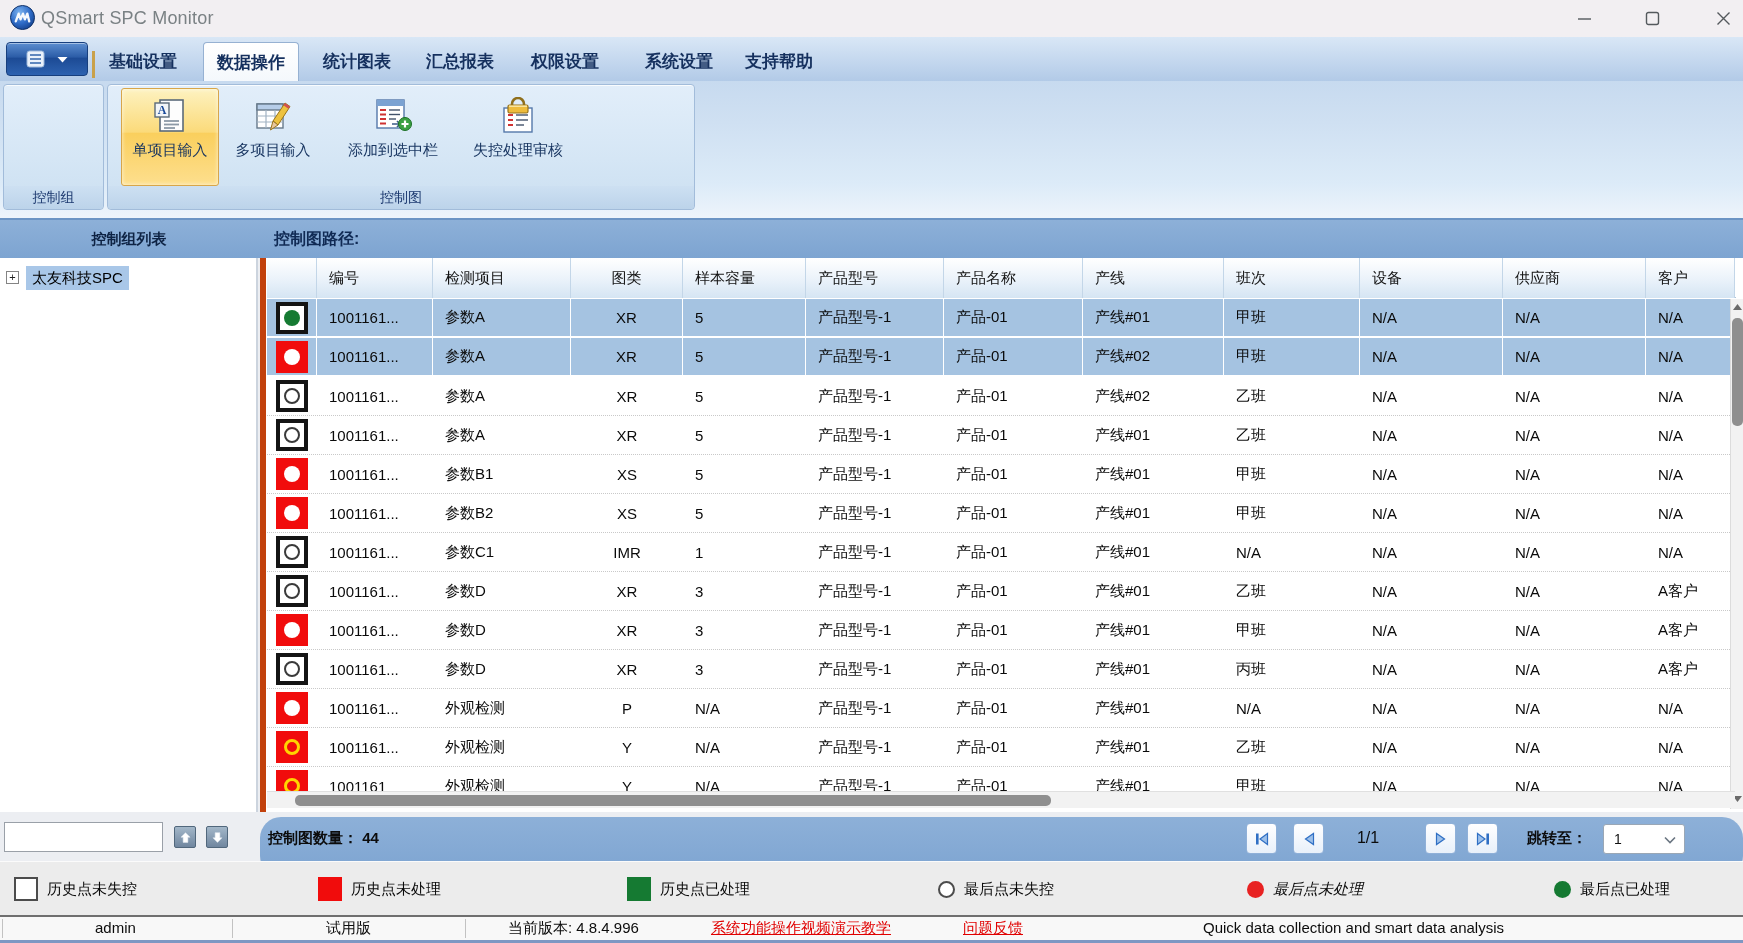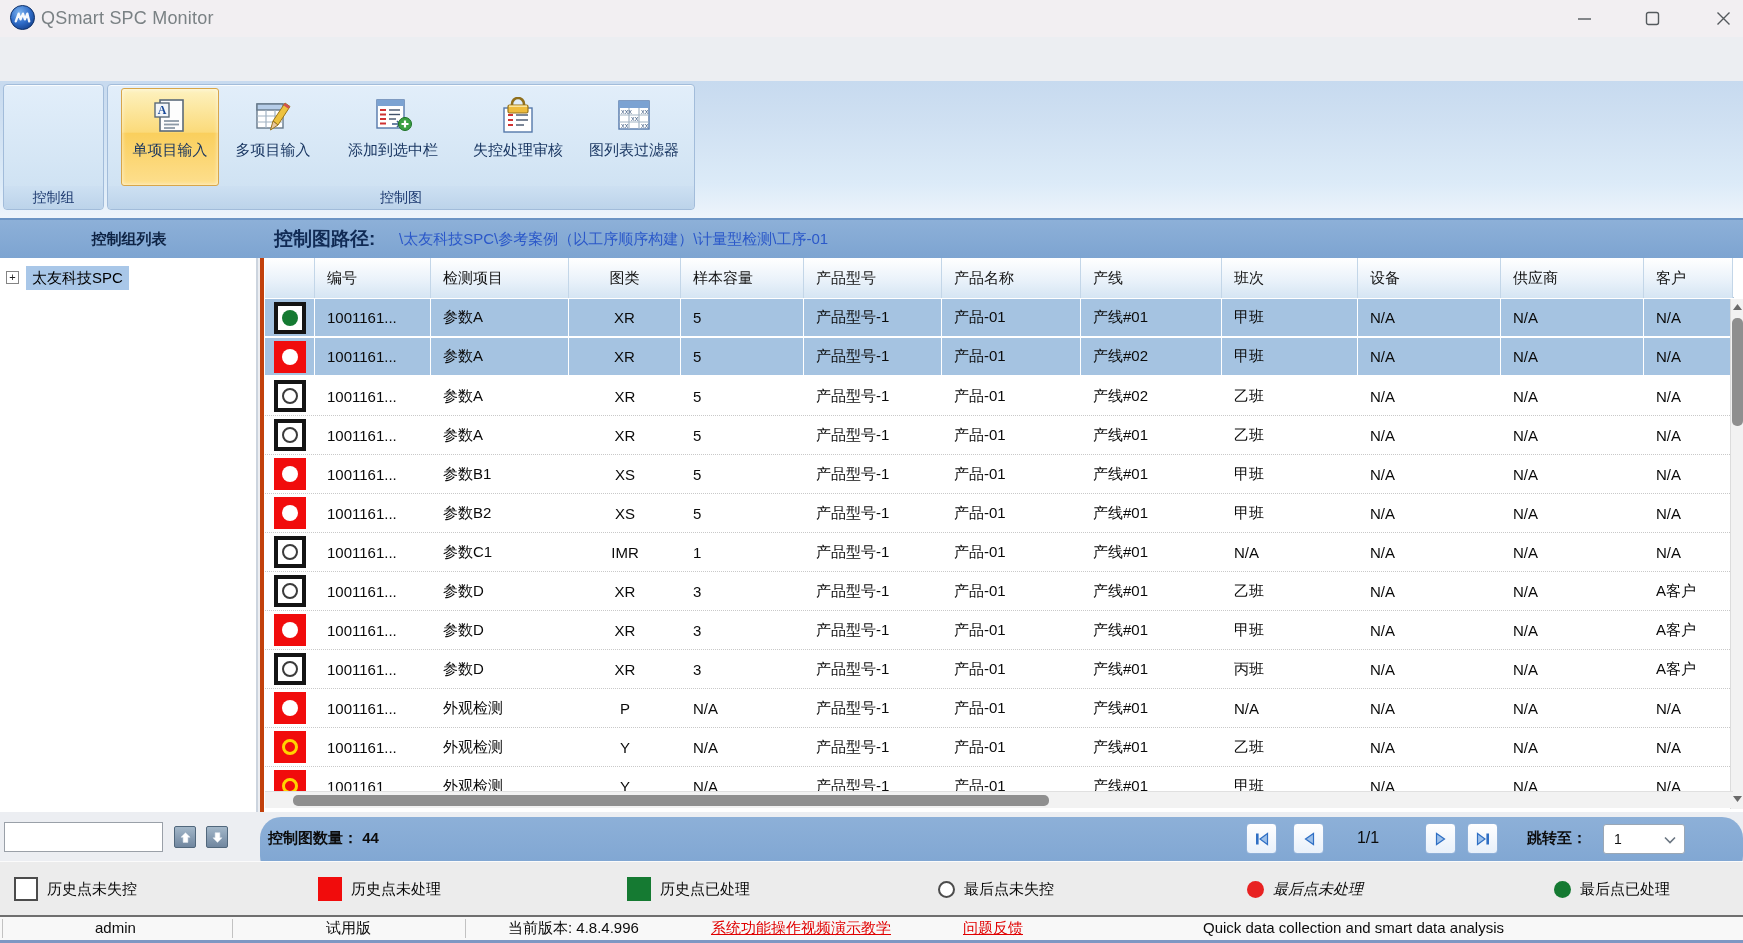--- a/index.html
+++ b/index.html
@@ -44,41 +44,41 @@
   .rbtn .rlabel { font-size:15px; color:#16335f; white-space:nowrap; }
   .rbtn.highlight { background:linear-gradient(#fdf2c0, #fbda7a 45%, #facf5d 46%, #fddf8e);
           border:1px solid #d8a64a; box-shadow:inset 0 0 4px rgba(255,255,255,.7); }
 
   
   #topbar { position:absolute; left:0; top:218px; width:1743px; height:40px;
             background:linear-gradient(#8db0d8, #7da4d1); border-top:2px solid #6b94c4; }
   #sidebar-header { position:absolute; left:0; top:0; width:258px; height:40px; text-align:center;
             line-height:38px; color:#0e2344; font-size:15px; font-weight:600; }
   #path-label { position:absolute; left:274px; top:0; height:40px; line-height:38px;
-            color:#102a54; font-weight:bold; font-size:19px; }
+            color:#102a54; font-weight:bold; font-size:16px; }
   #path-value { position:absolute; left:399px; top:0; height:40px; line-height:38px;
             color:#2b58c9; font-size:15px; }
 
   
   #sidebar { position:absolute; left:0; top:258px; width:258px; height:554px; background:#fff;
              border-right:2px solid #ccd4de; }
   #tree-expander { position:absolute; left:6px; top:13px; width:13px; height:13px; background:#fff;
              border:1px solid #848484; font-size:11px; line-height:11px; text-align:center; color:#222; }
   #tree-node { position:absolute; left:26px; top:8px; height:24px; padding:0 6px; background:#a9c7e8;
              line-height:24px; font-size:15px; color:#000; }
   #sidebar-footer { position:absolute; left:0; top:812px; width:260px; height:49px; background:#eceef2; }
   #tree-search { position:absolute; left:4px; top:10px; width:159px; height:30px; border:1px solid #9aa0a8;
              background:#fff; font-size:14px; padding:0 6px; font-family:inherit; }
   .updown-btn { position:absolute; top:14px; width:22px; height:22px; border:1px solid #51677c; border-radius:2px;
              background:linear-gradient(#a3b7c9, #70869f); display:flex; align-items:center; justify-content:center; }
   #btn-up { left:174px; } #btn-down { left:206px; }
 
   
   #tablearea { position:absolute; left:260px; top:258px; width:1483px; height:554px; background:#fff;
-               border-left:4px solid #c2410c; overflow:hidden; }
+               border-left:6px solid #c2410c; overflow:hidden; }
   #thead { position:absolute; left:1px; top:0; width:1469px; height:40px; display:flex;
            border-bottom:1px solid #afc4d9; }
   .th { height:40px; background:linear-gradient(#ffffff, #eaf2fa 55%, #d5e5f3);
         border-right:1px solid #c3d6e8; display:flex; align-items:center; padding-left:12px;
         font-size:15px; color:#141414; }
   .th.center { justify-content:center; padding-left:0; }
   #tbody { position:absolute; left:1px; top:41px; width:1469px; height:492px; overflow:hidden; }
   .trow { display:flex; width:1469px; height:39px; background:#fff; }
   .trow.dotted { border-bottom:1px dotted #c9c9c9; height:39px; }
   .trow.selected { background:#a5c3e1; border-bottom:2px solid #fff; }
@@ -171,20 +171,43 @@
           <rect x="1.5" y="1.5" width="12" height="12" rx="2" fill="none" stroke="#54595d" stroke-width="1.4"></rect>
         </svg>
     </div>
     <div class="winbtn" id="btn-close">
       <svg width="15" height="15" viewBox="0 0 15 15">
           <path d="M1.5 1.5 L13.5 13.5 M13.5 1.5 L1.5 13.5" stroke="#54595d" stroke-width="1.4"></path>
         </svg>
     </div>
   </div>
 
+  <div id="tabstrip">
+    <div id="app-menu-btn">
+      <svg width="22" height="18" viewBox="0 0 22 18">
+        <rect x="1" y="1" width="17" height="16" rx="2.5" fill="#e9f1fb" stroke="#9db8da"></rect>
+        <line x1="4" y1="5" x2="15" y2="5" stroke="#3a6cb0" stroke-width="1.6"></line>
+        <line x1="4" y1="9" x2="15" y2="9" stroke="#3a6cb0" stroke-width="1.6"></line>
+        <line x1="4" y1="13" x2="15" y2="13" stroke="#3a6cb0" stroke-width="1.6"></line>
+      </svg>
+      <svg width="11" height="7" viewBox="0 0 11 7">
+          <path d="M0.5 1 L10.5 1 L5.5 6.5 Z" fill="#fff"></path>
+        </svg>
+    </div>
+    <div id="gold-sep"></div>
+    <div id="tabs">
+        <div class="tab" style="left: 95px; width: 96px;">基础设置</div>
+        <div class="tab active" style="left: 203px; width: 96px;">数据操作</div>
+        <div class="tab" style="left: 309px; width: 96px;">统计图表</div>
+        <div class="tab" style="left: 412px; width: 96px;">汇总报表</div>
+        <div class="tab" style="left: 517px; width: 96px;">权限设置</div>
+        <div class="tab" style="left: 631px; width: 96px;">系统设置</div>
+        <div class="tab" style="left: 731px; width: 96px;">支持帮助</div>
+      </div>
+  </div>
 
   <div id="ribbon">
       <div class="rgroup" id="rgroup-1">
         <div class="rgroup-label">控制组</div>
       </div>
       <div class="rgroup" id="rgroup-2">
         <div class="rbtn highlight" style="left: 13px; width: 98px;">
           <svg viewBox="0 0 38 38" class="ricon">
       <rect x="9" y="3" width="23" height="31" fill="#fdfdfd" stroke="#5a6a7a" stroke-width="1.6"></rect>
       <rect x="4" y="6" width="14" height="14" fill="#f2f5f8" stroke="#5a6a7a" stroke-width="1.4"></rect>
@@ -241,43 +264,27 @@
               <line x1="17" y1="18" x2="29" y2="18"></line>
               <line x1="17" y1="23" x2="29" y2="23"></line>
               <line x1="17" y1="28" x2="25" y2="28"></line>
             </g>
       <path d="M13 10v-3a6 6 0 0 1 12 0v3" fill="none" stroke="#8f6f1c" stroke-width="2.6"></path>
       <rect x="9" y="8" width="20" height="8" rx="1.5" fill="#eebc3c" stroke="#96721e" stroke-width="1.2"></rect>
       <path d="M10 9.2h18" stroke="#fbe9a8" stroke-width="1.4"></path>
           </svg>
           <div class="rlabel">失控处理审核</div>
         </div>
-        <div class="rbtn" style="left: 469px; width: 114px;">
-          <svg viewBox="0 0 38 38" class="ricon">
-      <rect x="4" y="4" width="30" height="28" fill="#fff" stroke="#5578aa" stroke-width="1.4"></rect>
-      <rect x="4" y="4" width="30" height="7" fill="#7ba2d2"></rect>
-      <path d="M4 18h30M4 25h30M14 11v21M24 11v21" stroke="#a2b3c4" stroke-width="1.2"></path>
-      <g fill="#2a4a74" font-size="5.5" font-family="Liberation Sans, sans-serif">
-              <text x="6" y="16.5">XXX</text>
-              <text x="26" y="16.5">XX</text>
-              <text x="16" y="23.5">XX</text>
-              <text x="6" y="30.5">XX</text>
-              <text x="26" y="30.5">XX</text>
-            </g>
-          </svg>
-          <div class="rlabel">图列表过滤器</div>
-        </div>
         <div class="rgroup-label">控制图</div>
       </div>
     </div>
 
   <div id="topbar">
     <div id="sidebar-header">控制组列表</div>
     <div id="path-label">控制图路径:</div>
-    <div id="path-value">\太友科技SPC\参考案例（以工序顺序构建）\计量型检测\工序-01</div>
   </div>
 
   <div id="sidebar">
     <div id="tree-expander">+</div>
     <div id="tree-node">太友科技SPC</div>
   </div>
   <div id="sidebar-footer">
     <input id="tree-search" type="text" value="" style="">
     <div class="updown-btn" id="btn-up">
       <svg width="13" height="13" viewBox="0 0 12 12">

